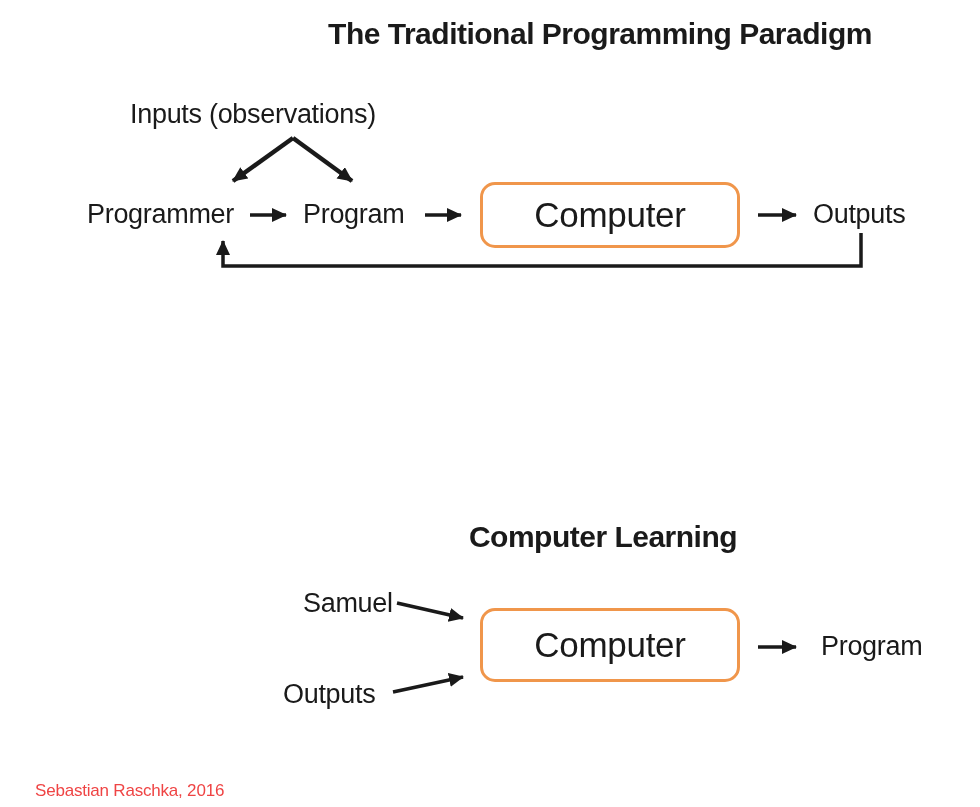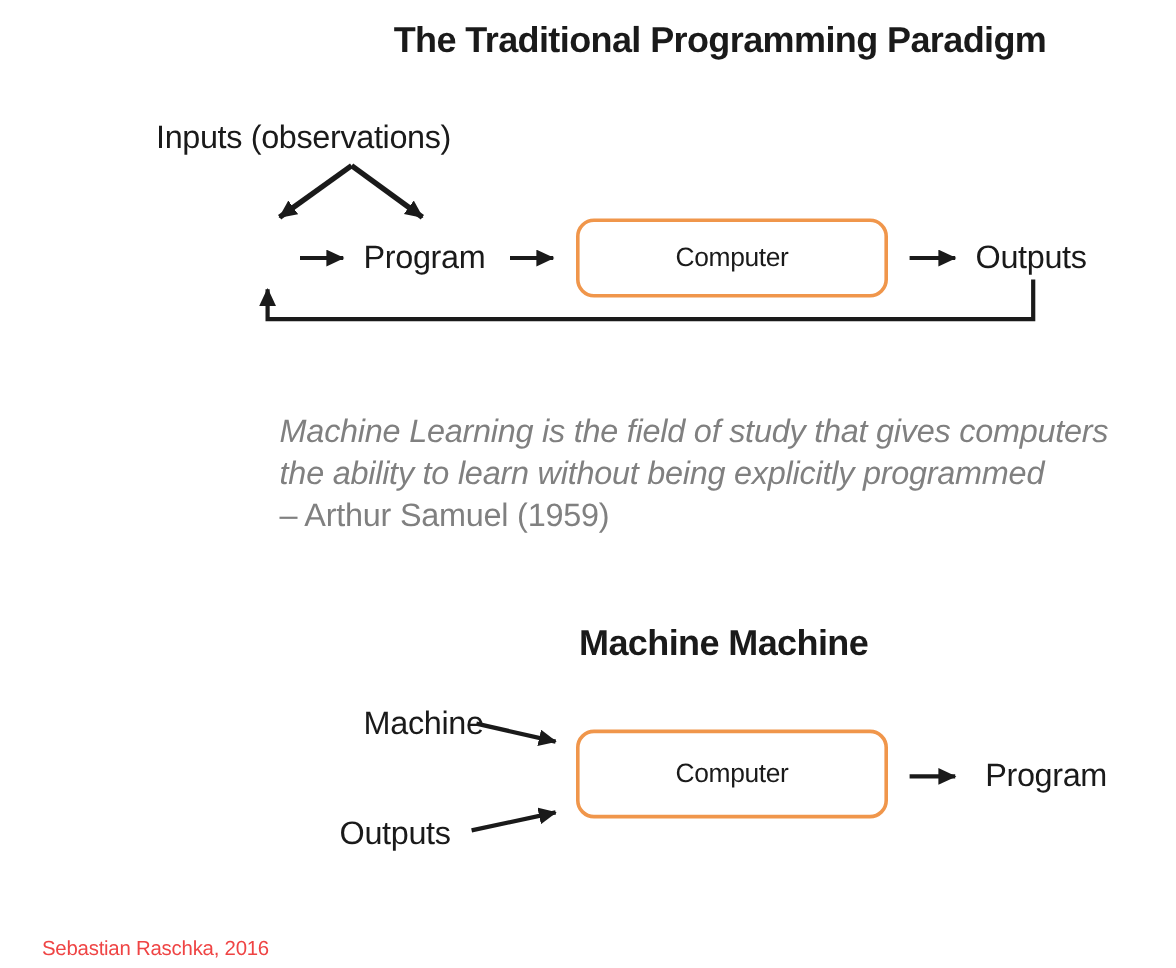--- a/index.html
+++ b/index.html
@@ -27,21 +27,21 @@
     letter-spacing: -0.3px;
   }
   .computer-box {
     position: absolute;
     border: 3px solid var(--accent, #F0964B);
     border-radius: 15px;
     background: #ffffff;
     display: flex;
     align-items: center;
     justify-content: center;
-    font-size: 22px;
+    font-size: 35px;
     letter-spacing: -0.3px;
     box-sizing: border-box;
   }
   .quote {
     font-size: 27px;
     font-style: italic;
     color: var(--quote, #808080);
     letter-spacing: -0.2px;
     line-height: 35px;
   }
@@ -91,38 +91,34 @@
 
     <path class="ln" d="M397,603 L463,618" stroke-width="3.5" marker-end="url(#head)"></path>
     <path class="ln" d="M393,692 L463,677" stroke-width="3.5" marker-end="url(#head)"></path>
     <path class="ln" d="M758,647 L796,647" stroke-width="3.5" marker-end="url(#head)"></path>
   </svg>
 
   <div class="abs title" style="left:600px; top:17px;">The Traditional Programming Paradigm</div>
 
   <div class="abs node-label" style="left:130px; top:99px;text-align:center;">Inputs (observations)</div>
 
+  <div class="abs node-label" style="left:87px; top:199px;">Programmer</div>
 
   <div class="abs node-label" style="left:303px; top:199px;">Program</div>
 
   <div class="computer-box" style="left:480px; top:182px; width:260px; height:66px;">
     <span>Computer</span>
   </div>
 
   <div class="abs node-label" style="left:813px; top:199px;">Outputs</div>
 
-  <div class="abs quote" style="left:233px; top:342px;">
-    <div>Machine Learning is the field of study that gives computers</div>
-    <div>the ability to learn without being explicitly programmed</div>
-    <div class="quote-attrib">– Arthur Samuel (1959)</div>
-  </div>
 
-  <div class="abs title" style="left:603px; top:520px;">Machine Machine</div>
+  <div class="abs title" style="left:603px; top:520px;">Computer Learning</div>
 
-  <div class="abs node-label" style="left:303px; top:588px;">Machine</div>
+  <div class="abs node-label" style="left:303px; top:588px;">Samuel</div>
 
   <div class="abs node-label" style="left:283px; top:679px;">Outputs</div>
 
   <div class="computer-box" style="left:480px; top:608px; width:260px; height:74px;">
     <span>Computer</span>
   </div>
 
   <div class="abs node-label" style="left:821px; top:631px;">Program</div>
 
   <div class="abs footer" style="left:35px; top:781px;">Sebastian Raschka, 2016</div>

